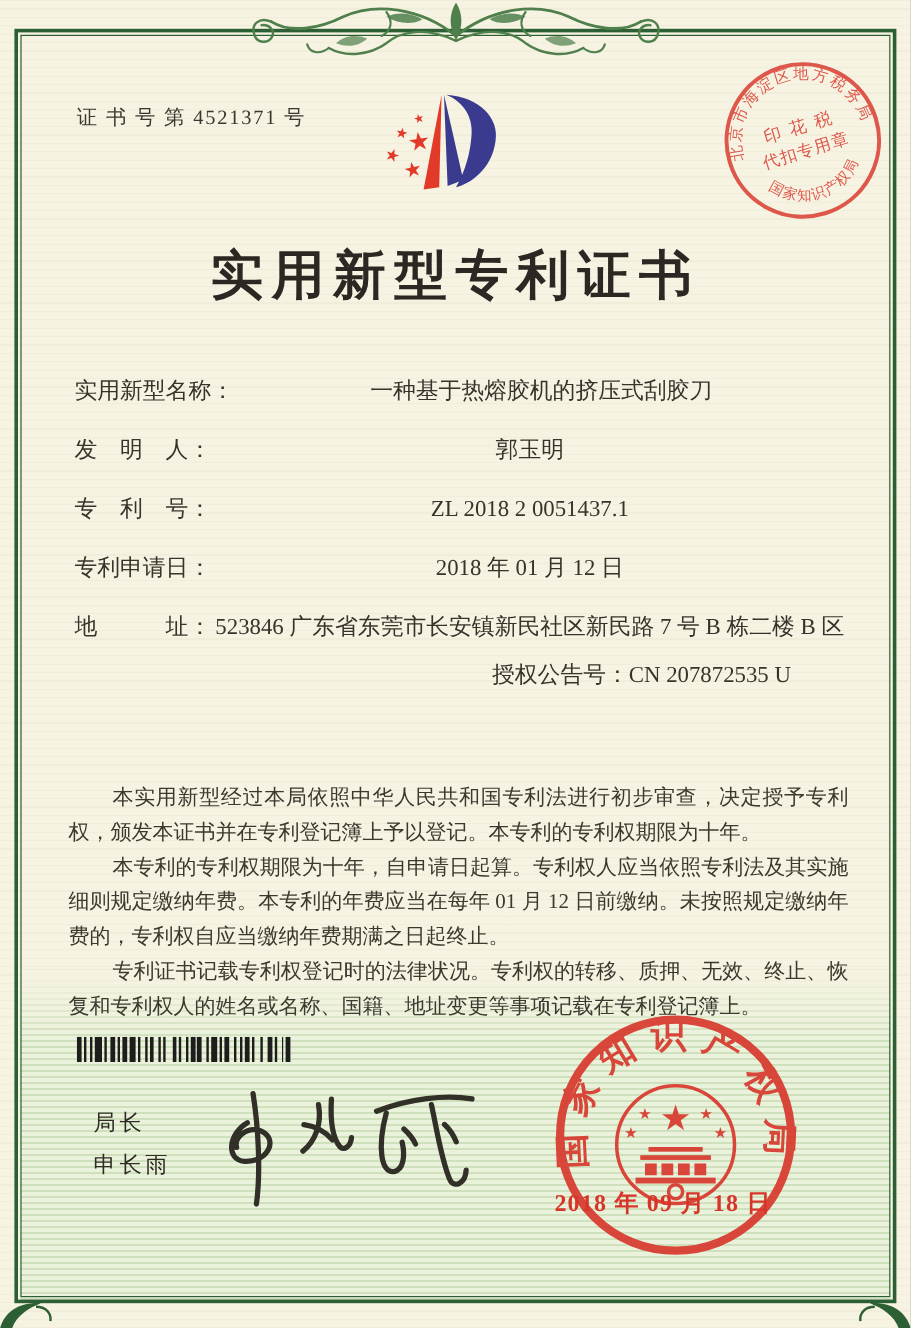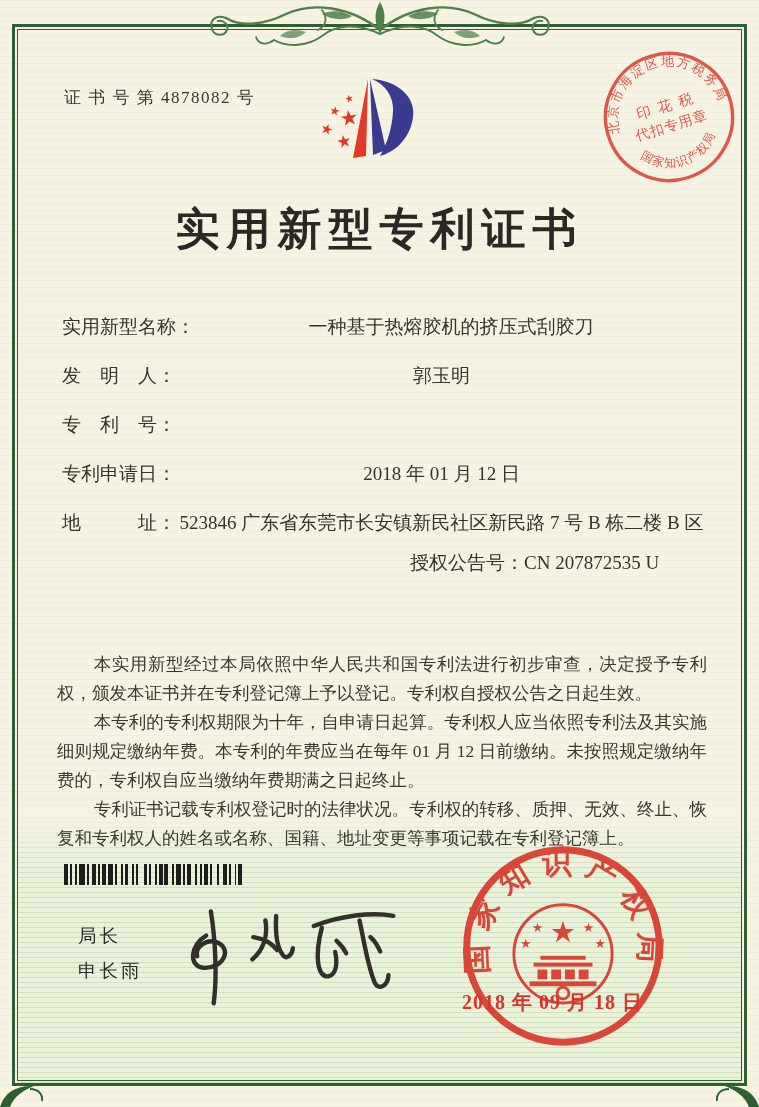--- a/index.html
+++ b/index.html
@@ -98,21 +98,21 @@
 
   <svg class="corner-orn left" viewBox="0 0 46 26">
     <path d="M0,26 C4,12 16,4 34,5 C24,9 14,15 10,26 Z" fill="currentColor"></path>
     <path d="M30,8 c8,0 13,5 12,12" fill="none" stroke="currentColor" stroke-width="2"></path>
   </svg>
   <svg class="corner-orn right" viewBox="0 0 46 26">
     <path d="M0,26 C4,12 16,4 34,5 C24,9 14,15 10,26 Z" fill="currentColor"></path>
     <path d="M30,8 c8,0 13,5 12,12" fill="none" stroke="currentColor" stroke-width="2"></path>
   </svg>
 
-  <div class="cert-no">证 书 号 第 4878082 号</div>
+  <div class="cert-no">证 书 号 第 4521371 号</div>
 
   <svg class="logo" viewBox="0 0 150 120">
     <path d="M68,14 L53,93 L66,91 Z" fill="var(--logo-red,#e23a28)"></path>
     <path d="M70,14 C71,40 72,65 73,90 L86,85 C80,58 75,36 70,14 Z" fill="var(--logo-blue,#3a3a8e)"></path>
     <path d="M72,14 C100,16 116,34 113,52 C110,76 92,88 80,91 C88,77 92,62 93,47 C94,32 86,20 72,14 Z" fill="var(--logo-blue,#3a3a8e)"></path>
     <g fill="var(--logo-red,#e23a28)" font-family="DejaVu Sans, sans-serif" text-anchor="middle">
       <text x="49" y="37" font-size="10" transform="rotate(-15 49 33)">★</text>
       <text x="35" y="50" font-size="12" transform="rotate(12 35 45)">★</text>
       <text x="49" y="60" font-size="21" transform="rotate(-8 49 52)">★</text>
       <text x="27" y="69" font-size="14" transform="rotate(18 27 64)">★</text>
@@ -142,38 +142,39 @@
     <div class="field-row">
       <span class="flabel">实用新型名称：</span>
       <span class="fvalue">一种基于热熔胶机的挤压式刮胶刀</span>
     </div>
     <div class="field-row">
       <span class="flabel">发　明　人：</span>
       <span class="fvalue">郭玉明</span>
     </div>
     <div class="field-row">
       <span class="flabel">专　利　号：</span>
+      <span class="fvalue">ZL 2018 2 0051437.1</span>
     </div>
     <div class="field-row">
       <span class="flabel">专利申请日：</span>
       <span class="fvalue">2018 年 01 月 12 日</span>
     </div>
     <div class="field-row address">
       <span class="flabel">地　　　址：</span>
       <span class="fvalue">523846 广东省东莞市长安镇新民社区新民路 7 号 B 栋二楼 B 区</span>
     </div>
     <div class="grant-row">
       <span class="grant-no">
         <span class="flabel">授权公告号：</span><span>CN 207872535 U</span>
       </span>
     </div>
   </div>
 
   <div class="body-text">
-    <p>本实用新型经过本局依照中华人民共和国专利法进行初步审查，决定授予专利权，颁发本证书并在专利登记簿上予以登记。专利权自授权公告之日起生效。</p>
+    <p>本实用新型经过本局依照中华人民共和国专利法进行初步审查，决定授予专利权，颁发本证书并在专利登记簿上予以登记。本专利的专利权期限为十年。</p>
     <p>本专利的专利权期限为十年，自申请日起算。专利权人应当依照专利法及其实施细则规定缴纳年费。本专利的年费应当在每年 01 月 12 日前缴纳。未按照规定缴纳年费的，专利权自应当缴纳年费期满之日起终止。</p>
     <p>专利证书记载专利权登记时的法律状况。专利权的转移、质押、无效、终止、恢复和专利权人的姓名或名称、国籍、地址变更等事项记载在专利登记簿上。</p>
   </div>
 
   <div class="barcode" id="barcode"><span class="bar d" style="width: 3.8px;"></span><span class="bar" style="width: 1.9px;"></span><span class="bar d" style="width: 1.9px;"></span><span class="bar" style="width: 3.8px;"></span><span class="bar d" style="width: 1.9px;"></span><span class="bar" style="width: 1.9px;"></span><span class="bar d" style="width: 5.7px;"></span><span class="bar" style="width: 1.9px;"></span><span class="bar d" style="width: 1.9px;"></span><span class="bar" style="width: 3.8px;"></span><span class="bar d" style="width: 3.8px;"></span><span class="bar" style="width: 1.9px;"></span><span class="bar d" style="width: 1.9px;"></span><span class="bar" style="width: 1.9px;"></span><span class="bar d" style="width: 3.8px;"></span><span class="bar" style="width: 1.9px;"></span><span class="bar d" style="width: 5.7px;"></span><span class="bar" style="width: 1.9px;"></span><span class="bar d" style="width: 1.9px;"></span><span class="bar" style="width: 3.8px;"></span><span class="bar d" style="width: 1.9px;"></span><span class="bar" style="width: 1.9px;"></span><span class="bar d" style="width: 3.8px;"></span><span class="bar" style="width: 3.8px;"></span><span class="bar d" style="width: 1.9px;"></span><span class="bar" style="width: 1.9px;"></span><span class="bar d" style="width: 1.9px;"></span><span class="bar" style="width: 5.7px;"></span><span class="bar d" style="width: 3.8px;"></span><span class="bar" style="width: 1.9px;"></span><span class="bar d" style="width: 1.9px;"></span><span class="bar" style="width: 3.8px;"></span><span class="bar d" style="width: 1.9px;"></span><span class="bar" style="width: 1.9px;"></span><span class="bar d" style="width: 3.8px;"></span><span class="bar" style="width: 1.9px;"></span><span class="bar d" style="width: 3.8px;"></span><span class="bar" style="width: 3.8px;"></span><span class="bar d" style="width: 1.9px;"></span><span class="bar" style="width: 1.9px;"></span><span class="bar d" style="width: 5.7px;"></span><span class="bar" style="width: 1.9px;"></span><span class="bar d" style="width: 1.9px;"></span><span class="bar" style="width: 1.9px;"></span><span class="bar d" style="width: 3.8px;"></span><span class="bar" style="width: 3.8px;"></span><span class="bar d" style="width: 1.9px;"></span><span class="bar" style="width: 3.8px;"></span><span class="bar d" style="width: 1.9px;"></span><span class="bar" style="width: 1.9px;"></span><span class="bar d" style="width: 3.8px;"></span><span class="bar" style="width: 1.9px;"></span><span class="bar d" style="width: 1.9px;"></span><span class="bar" style="width: 5.7px;"></span><span class="bar d" style="width: 1.9px;"></span><span class="bar" style="width: 3.8px;"></span><span class="bar d" style="width: 3.8px;"></span><span class="bar" style="width: 1.9px;"></span><span class="bar d" style="width: 1.9px;"></span><span class="bar" style="width: 3.8px;"></span><span class="bar d" style="width: 1.9px;"></span><span class="bar" style="width: 1.9px;"></span><span class="bar d" style="width: 3.8px;"></span><span class="bar" style="width: 1.9px;"></span></div>
 
   <div class="sig-title">局长</div>
   <div class="sig-name">申长雨</div>
   <svg class="sig-script" viewBox="0 0 262 118">
     <g fill="none" stroke="currentColor" stroke-width="4.4" stroke-linecap="round" transform="rotate(-3 130 57)">

